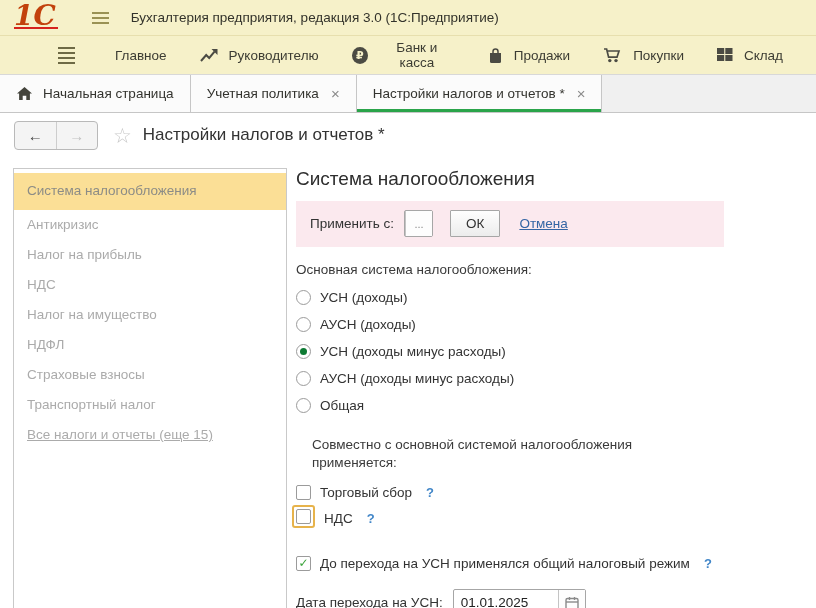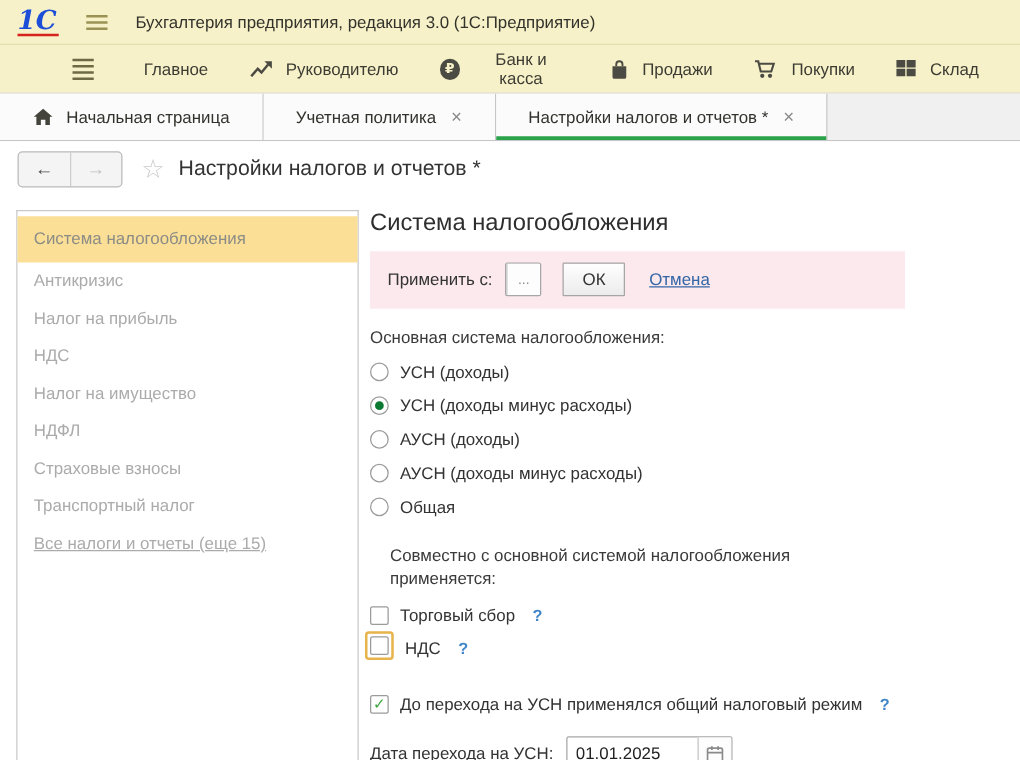--- a/index.html
+++ b/index.html
@@ -2,40 +2,40 @@
 <html><head>
 <meta charset="utf-8">
 <style>
   html,body{margin:0;padding:0;background:#fff;}
   #app{width:816px;height:608px;position:relative;overflow:hidden;
        font-family:"Liberation Sans","DejaVu Sans",sans-serif;font-size:13.5px;color:#333;background:#fff;}
 
   
   .titlebar{height:36px;background:#f6f1c9;border-bottom:1px solid #e7dfae;
             display:flex;align-items:center;padding-left:14px;box-sizing:border-box;}
-  .logo{font-family:"DejaVu Serif",serif;font-style:italic;font-weight:bold;font-size:21px;
-        color:#1d4ed8;border-bottom:2px solid #d6231d;line-height:20px;padding:0 2px 1px 0;margin-right:22px;}
+  .logo{font-family:"DejaVu Serif",serif;font-style:italic;font-weight:bold;font-size:28px;
+        color:#c2410c;border-bottom:2px solid #d6231d;line-height:20px;padding:0 2px 1px 0;margin-right:34px;}
   .burger{display:inline-flex;flex-direction:column;gap:3px;margin-right:22px;cursor:pointer;}
   .burger i{display:block;width:17px;height:2px;background:#9a9254;}
   .titlebar-text{color:#33332b;}
 
   
   .menubar{height:39px;background:#f6f1c9;border-bottom:1px solid #d8d8d8;
            display:flex;align-items:center;padding-left:58px;box-sizing:border-box;}
   .menubar .burger{margin-right:40px;}
   .menubar .burger i{background:#6e6a45;}
   .menu-item{display:flex;align-items:center;gap:11px;margin-right:33px;cursor:pointer;color:#3c3c33;text-align:center;}
   .menu-item svg{flex:none;}
   .rub-circle{width:17px;height:17px;border-radius:50%;background:#4b4b43;color:#f6f1c9;
               display:flex;align-items:center;justify-content:center;font-size:11px;font-weight:bold;line-height:1;}
 
   
   .tabbar{height:37px;background:#f0f0f0;border-bottom:1px solid #c6c6c6;display:flex;}
   .tab{background:#fbfbfb;border-right:1px solid #c6c6c6;display:flex;align-items:center;gap:10px;
-       padding:0 26px;color:#33332e;position:relative;cursor:pointer;box-sizing:border-box;}
+       padding:0 16px;color:#33332e;position:relative;cursor:pointer;box-sizing:border-box;}
   .tab.active::after{content:"";position:absolute;left:0;right:0;bottom:0;height:3px;background:#2aa44a;}
   .tab .close{color:#8a8a8a;font-size:15px;margin-left:2px;cursor:pointer;}
   .tab-filler{flex:1;background:#f0f0f0;}
 
   
   .toolbar{height:44px;display:flex;align-items:center;padding-left:14px;background:#fff;box-sizing:border-box;}
   .nav-group{display:flex;width:82px;height:27px;border:1px solid #b9b9b9;border-radius:4px;
              overflow:hidden;background:#f4f4f4;}
   .nav-btn{flex:1;display:flex;align-items:center;justify-content:center;font-size:15px;
            color:#4a4a4a;cursor:pointer;}
@@ -206,26 +206,26 @@
         <span class="cancel-link">Отмена</span>
       </div>
 
       <div class="section-label">Основная система налогообложения:</div>
 
       <div class="radio-row">
         <span class="radio"></span>
         <span>УСН (доходы)</span>
       </div>
       <div class="radio-row">
+        <span class="radio"></span>
+        <span>АУСН (доходы)</span>
+      </div>
+      <div class="radio-row">
         <span class="radio checked"></span>
         <span>УСН (доходы минус расходы)</span>
-      </div>
-      <div class="radio-row">
-        <span class="radio"></span>
-        <span>АУСН (доходы)</span>
       </div>
       <div class="radio-row">
         <span class="radio"></span>
         <span>АУСН (доходы минус расходы)</span>
       </div>
       <div class="radio-row">
         <span class="radio"></span>
         <span>Общая</span>
       </div>
 

